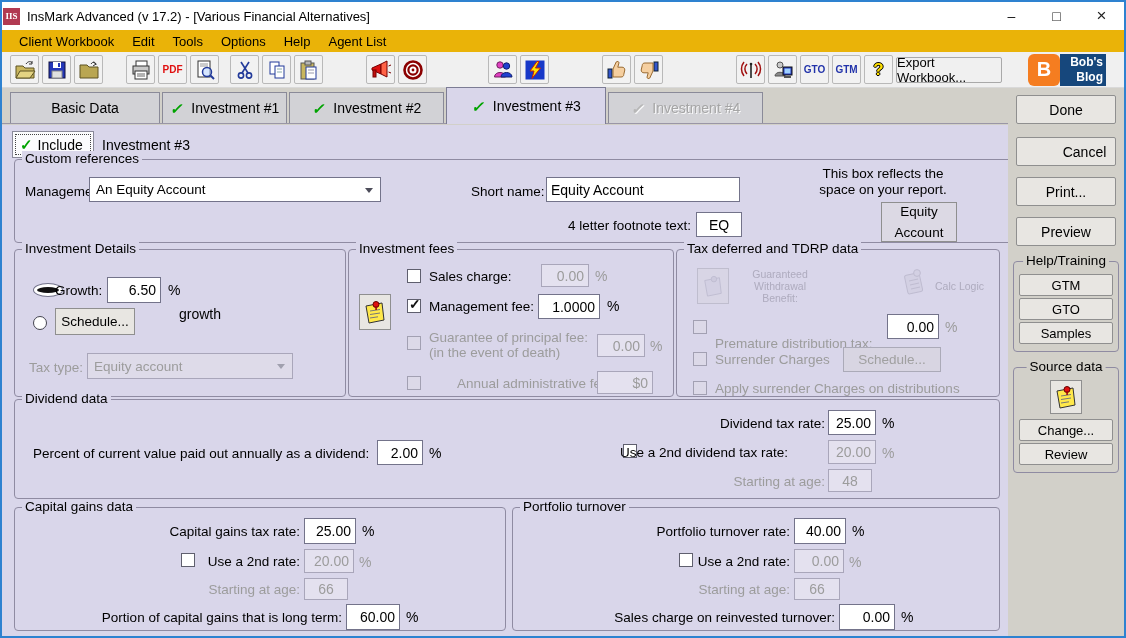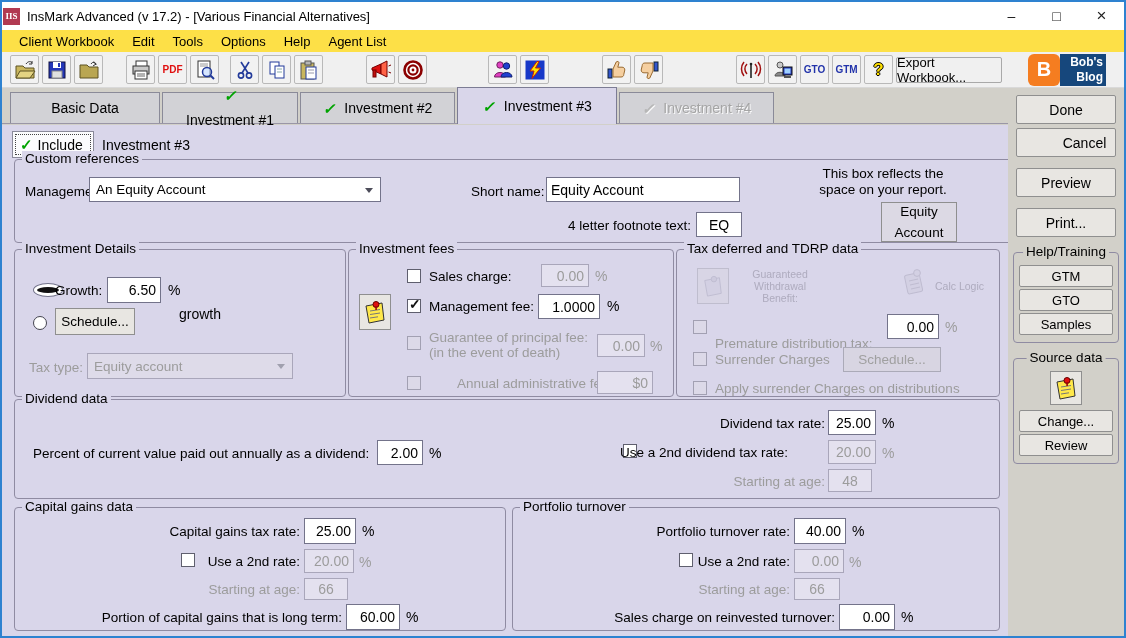--- a/index.html
+++ b/index.html
@@ -8,21 +8,21 @@
   .window{position:relative;width:1126px;height:638px;border:2px solid #2e82d0;background:#fff;overflow:hidden;}
 
   
   .titlebar{height:28px;display:flex;align-items:center;background:#fff;padding-left:1px;}
   .app-icon{width:17px;height:17px;background:#b13a52;color:#fff;font-family:"Liberation Serif",serif;font-size:9px;font-weight:bold;display:flex;align-items:center;justify-content:center;margin-right:7px;flex:none;}
   .title-text{font-size:13px;}
   .win-controls{margin-left:auto;display:flex;height:28px;}
   .win-btn{width:45px;height:28px;display:flex;align-items:center;justify-content:center;font-size:14px;color:#222;}
 
   
-  .menubar{height:22px;display:flex;align-items:center;background:#fde047;padding-left:8px;}
+  .menubar{height:22px;display:flex;align-items:center;background:#eab308;padding-left:8px;}
   .menu-item{padding:0 9px;font-size:13px;white-space:nowrap;}
 
   
   .toolbar{height:36px;background:#f0f0f0;display:flex;align-items:center;padding:0 8px;border-bottom:1px solid #d9d9d9;}
   .tb{width:29px;height:29px;background:#f2f2f2;border:1px solid #b9b9b9;border-radius:2px;display:flex;align-items:center;justify-content:center;margin-right:3px;flex:none;}
   .tb svg{display:block;}
   .tb-txt{font-size:10px;font-weight:bold;color:#2233aa;letter-spacing:0;}
   .pdf-txt{font-size:10px;font-weight:bold;color:#e01010;}
   .help-q{font-size:17px;font-weight:bold;color:#ffe000;text-shadow:1px 0 #000,-1px 0 #000,0 1px #000,0 -1px #000;}
   .gap-s{width:20px;flex:none;}.gap-m{width:40px;flex:none;}.gap-l{width:58px;flex:none;}
@@ -262,21 +262,21 @@
       <div class="blog-txt"><span>Bob's</span><br><span>Blog</span></div>
     </div>
   </div>
 
   <div class="main">
 
     <div class="tabstrip">
       <div class="tab" style="width:150px;">
         <span class="tab-label">Basic Data</span>
       </div>
-      <div class="tab" style="width:136px;flex-direction:column;">
+      <div class="tab" style="width:125px;">
         <span class="chk"></span>
         <span class="tab-label">Investment #1</span>
       </div>
       <div class="tab" style="width:155px;">
         <span class="chk"></span>
         <span class="tab-label">Investment #2</span>
       </div>
       <div class="tab active" style="width:160px;">
         <span class="chk"></span>
         <span class="tab-label">Investment #3</span>
@@ -438,23 +438,23 @@
         <div class="fld ctr off" style="left:281px;top:70px;width:46px;height:22px;">66</div>
         <span class="lb r" style="left:20px;top:102px;width:302px;">Sales charge on reinvested turnover:</span>
         <div class="fld" style="left:326px;top:96px;width:56px;height:26px;">0.00</div>
         <span class="pct" style="left:388px;top:101px;">%</span>
       </div>
 
     </div>
 
     <div class="sidepanel">
       <div class="sp-btn">Done</div>
-      <div class="sp-btn" style="margin-top:4px;padding-left:37px;">Cancel</div>
+      <div class="sp-btn" style="margin-top:13px;padding-left:37px;">Cancel</div>
+      <div class="sp-btn" style="margin-top:11px;">Print...</div>
       <div class="sp-btn" style="margin-top:11px;">Preview</div>
-      <div class="sp-btn" style="margin-top:11px;">Print...</div>
 
       <div class="sp-group">
         <span class="sp-legend">Help/Training</span>
         <div class="sp-small">GTM</div>
         <div class="sp-small">GTO</div>
         <div class="sp-small" style="margin-bottom:0;">Samples</div>
       </div>
 
       <div class="sp-group">
         <span class="sp-legend">Source data</span>

